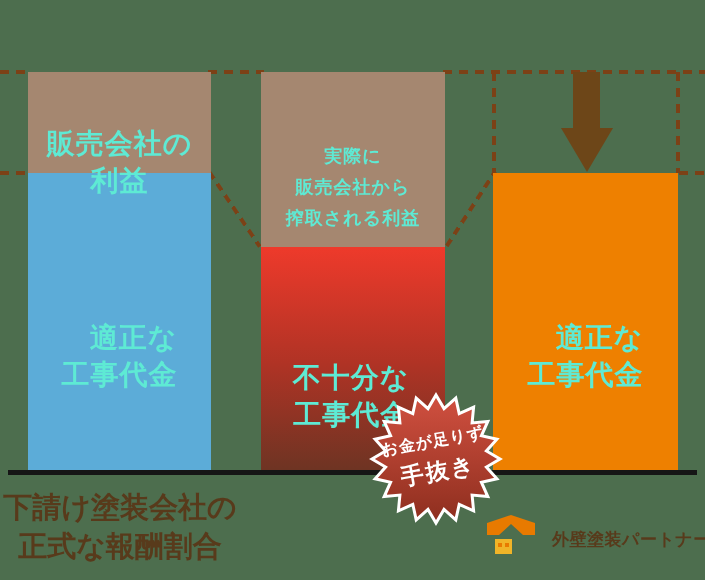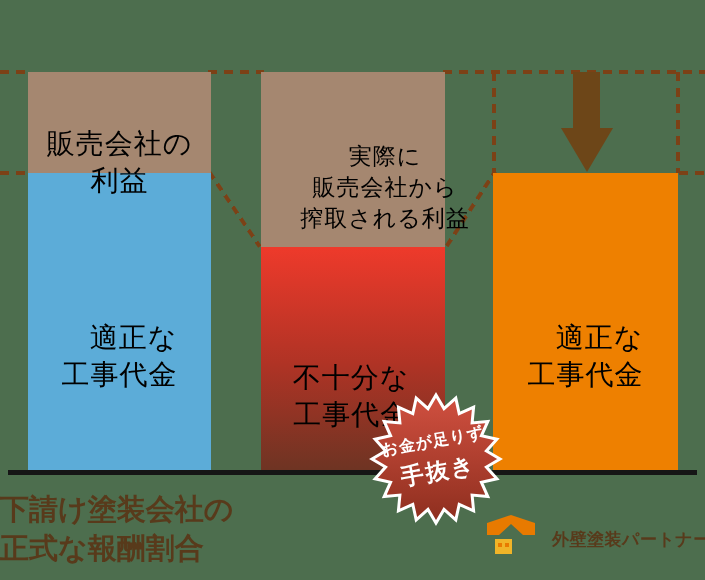--- a/index.html
+++ b/index.html
@@ -15,32 +15,32 @@
     background:repeating-linear-gradient(90deg,var(--dashed_line,#7c4116) 0 8px,transparent 8px 14px);}
 
   
   .seg{position:absolute;}
   .seg.brown{background:var(--brown_segment,#a58770);}
   .seg.blue{background:var(--blue_segment,#5cacd8);}
   .seg.orange{background:var(--orange_segment,#ee8000);}
   .seg.redgrad{background:linear-gradient(180deg,var(--red_gradient_top,#ee3a2b) 0%,#b03325 52%,var(--red_gradient_bottom,#6e3423) 100%);}
 
   
-  .barlabel{position:absolute;color:#000000;text-align:center;white-space:pre-line;
-    font-weight:400;letter-spacing:1px;}
+  .barlabel{position:absolute;color:#5eead4;text-align:center;white-space:pre-line;
+    font-weight:700;letter-spacing:1px;}
   .barlabel .inner{display:inline-block;text-align:right;white-space:pre-line;}
   .f28{font-size:28px;line-height:37px;}
-  .f23{font-size:23px;line-height:31px;padding-left:32px;}
+  .f23{font-size:18px;line-height:31px;}
 
   
   #baseline{position:absolute;left:8px;top:470px;width:689px;height:5px;
     background:var(--baseline,#161616);}
 
   
-  .caption{position:absolute;text-align:left;white-space:pre-line;}
+  .caption{position:absolute;text-align:center;white-space:pre-line;font-family:Liberation Mono, monospace;}
   #caption-left{left:0;top:490px;width:240px;font-size:29px;line-height:39px;
     font-weight:600;color:var(--caption_brown,#583a1b);}
   #caption-mid{left:253px;top:490px;width:200px;font-size:29px;line-height:40px;
     font-weight:700;color:var(--caption_red,#e53828);}
 
   
   #arrow-wrap{position:absolute;left:556px;top:70px;width:62px;height:104px;}
 
   
   #badge{position:absolute;left:368px;top:391px;width:136px;height:136px;}

